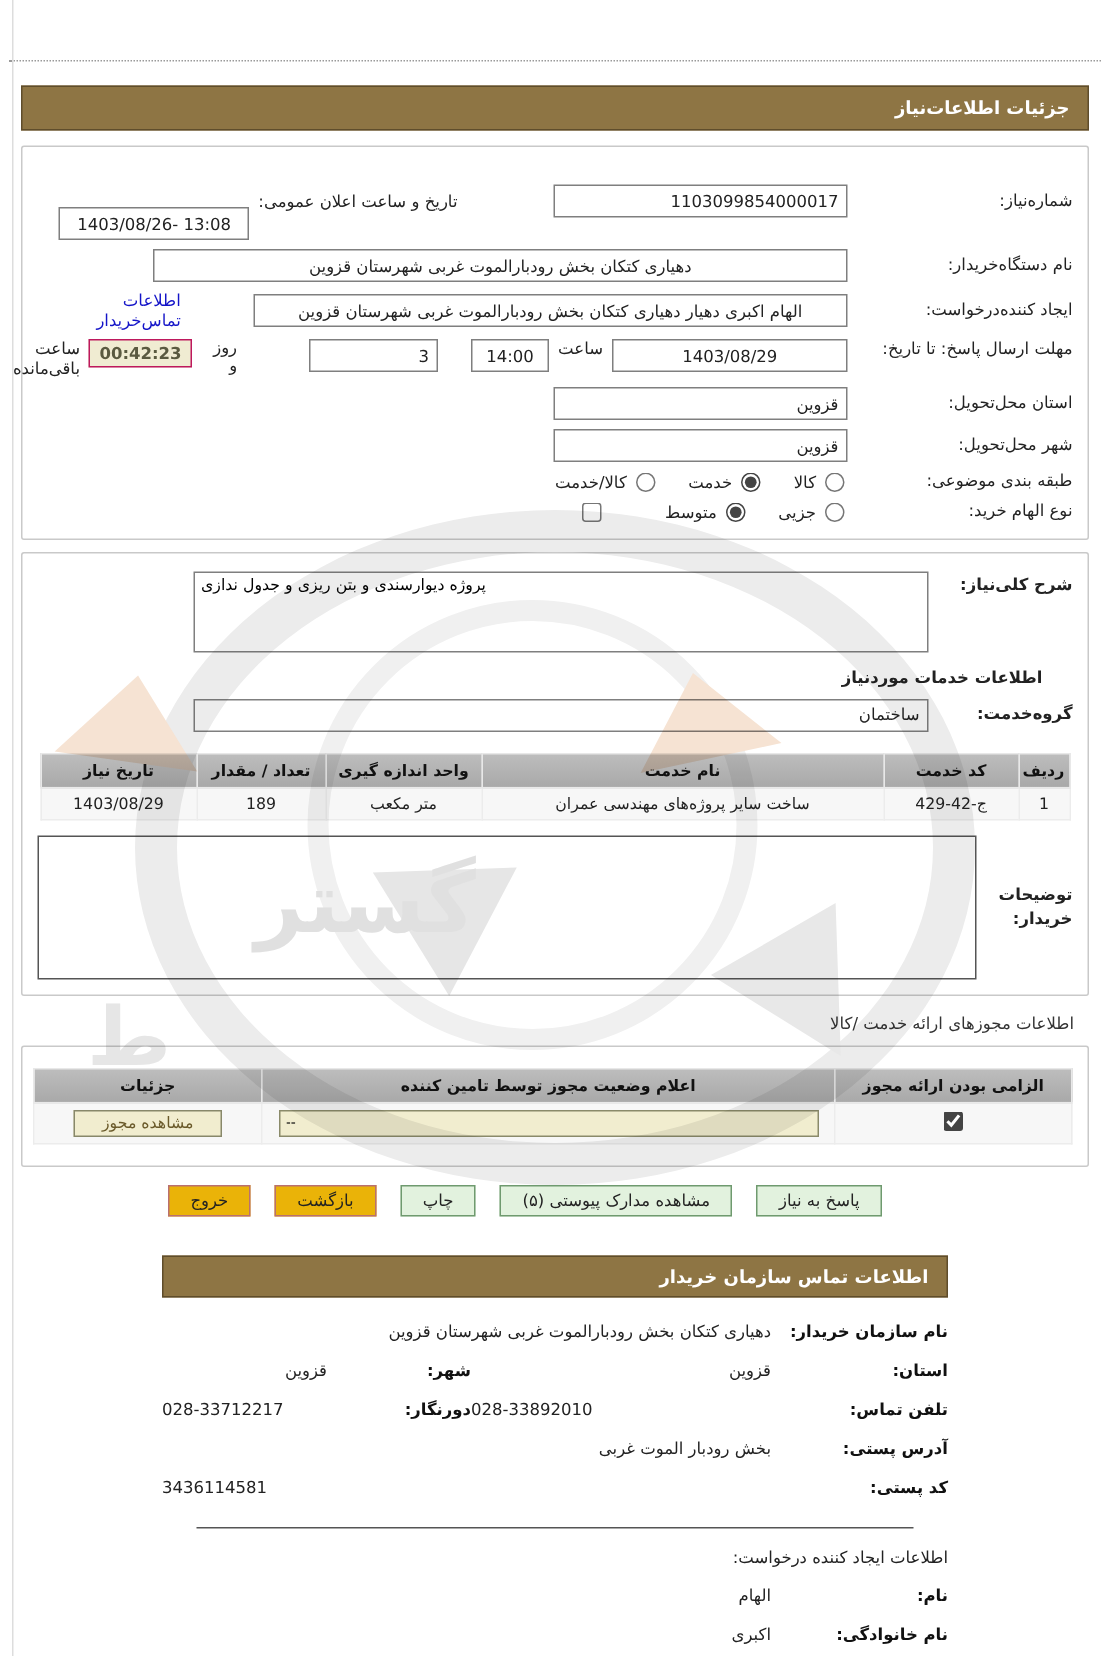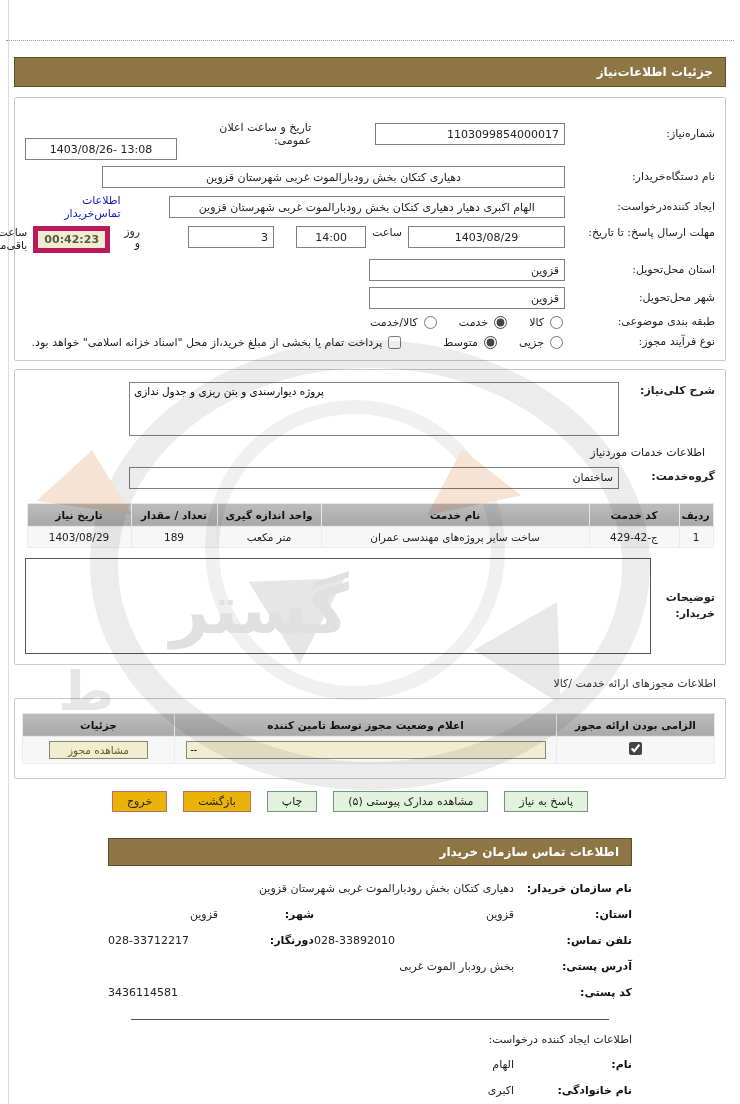--- a/index.html
+++ b/index.html
@@ -15,32 +15,32 @@
 
   .panel { border:1px solid #c9c9c9; border-radius:2px; margin:0 14px 8px 14px; padding:10px 10px; background:transparent; position:relative; }
 
   .frow { display:flex; align-items:center; margin-bottom:6px; }
   .f-label { width:150px; flex:none; color:#222; line-height:1.3; }
   .inp { border:1px solid #7f7f7f; background:#fff; height:22px; font-family:"DejaVu Sans",sans-serif; font-size:11px; padding:2px 5px; color:#222; }
   .ltr { direction:ltr; unicode-bidi:isolate; }
   .center { text-align:center; }
   .right { text-align:right;margin-left:44px; }
   .link { color:#1414c8; cursor:pointer; margin-right:48px; }
-  .countdown { background:#f0ecd2; border:5px solid #be185d; color:#5a5a40; font-weight:bold; padding:2px 6px; direction:ltr; unicode-bidi:isolate; }
+  .countdown { background:#f0ecd2; border:1px solid #be185d; color:#5a5a40; font-weight:bold; padding:2px 6px; direction:ltr; unicode-bidi:isolate; }
   .mini-lbl { margin:0 6px; }
   .wrap-narrow { width:22px; flex:none; margin-left:8px; line-height:1.1; }
   .radio-grp { display:flex; align-items:center; gap:4px; }
   input[type=radio], input[type=checkbox] { width:13px; height:13px; margin:0 2px; accent-color:#444; }
   .opt-label { margin-left:16px; }
 
   .bold { font-weight:bold; }
   .desc-row { display:flex; align-items:flex-start; margin:2px 0 10px; }
   .desc-row .f-label { width:96px; font-weight:bold; padding-top:2px; }
   textarea.desc { width:490px; height:54px; border:1px solid #7f7f7f; resize:none; font-family:"DejaVu Sans",sans-serif; font-size:10.5px; padding:2px 4px; direction:rtl; text-align:left; }
-  .sec-heading { font-weight:normal; margin:10px 10px 8px; }
+  .sec-heading { font-weight:bold; margin:10px 20px 8px; }
   textarea.notes { width:628px; height:96px; border:1px solid #555; resize:none; }
   .notes-row { display:flex; align-items:center; margin-top:10px; }
   .notes-row .f-label { width:64px; font-weight:bold; line-height:1.4; }
 
   table.grid { border-collapse:collapse; table-layout:fixed; width:686px; margin:14px auto 2px; border:1px solid #c0c0c0; }
   table.grid th { background:linear-gradient(#bdbdbd,#a9a9a9); color:#111; font-weight:bold; font-size:10.5px; padding:5px 3px; border:1px solid #e8e8e8; }
   table.grid td { background:#f7f7f7; font-size:10.5px; padding:4px 3px; text-align:center; border:1px solid #ececec; }
 
   .section-label { margin:12px 24px 8px; color:#333; }
 
@@ -63,56 +63,56 @@
   .creator-heading { font-weight:normal; margin:13px 0 4px; }
 
   .watermark { position:absolute; top:330px; right:0; width:740px; height:470px; z-index:3; pointer-events:none; mix-blend-mode:multiply; }
   .wm-ring { position:absolute; left:90px; top:10px; width:560px; height:450px; border:28px solid #ececec; border-radius:50%; }
   .wm-ring2 { position:absolute; left:205px; top:70px; width:300px; height:300px; border:14px solid #f0f0f0; border-radius:50%; }
   .wm-tri { position:absolute; width:0; height:0; border-left:48px solid transparent; border-right:48px solid transparent; }
   .wm-t1 { left:40px; top:120px; border-bottom:58px solid #f6e3d3; transform:rotate(8deg); }
   .wm-t2 { left:420px; top:118px; border-bottom:58px solid #f6e3d3; transform:rotate(-12deg); }
   .wm-t3 { left:250px; top:250px; border-bottom:84px solid #e6e6e6; transform:rotate(178deg); }
   .wm-t4 { left:490px; top:290px; border-bottom:90px solid #e8e8e8; transform:rotate(150deg); }
-  .wm-text { position:absolute; left:170px; top:240px; font-size:68px; font-weight:bold; color:#e0e0e0; }
+  .wm-text { position:absolute; left:170px; top:240px; font-size:56px; font-weight:bold; color:#e0e0e0; }
   .wm-text2 { position:absolute; left:58px; top:330px; font-size:54px; font-weight:bold; color:#e6e6e6; }
 </style>
 </head>
 <body>
 
 <div class="page">
   <div class="left-edge"></div>
   <div class="top-space"></div>
 
   <div class="bar main-bar">جزئیات اطلاعات‌نیاز</div>
 
   <div class="panel">
     <div class="frow">
       <span class="f-label">شماره‌نیاز:</span>
       <input class="inp ltr right" style="width: 196px;" readonly="" value="1103099854000017">
       <span class="mini-lbl" style="margin-right:20px">تاریخ و ساعت اعلان عمومی:</span>
-      <input class="inp ltr center" style="width: 152px; margin-top: 30px;" readonly="" value="1403/08/26- 13:08">
+      <input class="inp ltr center" style="width: 127px; margin-top: 30px;" readonly="" value="1403/08/26- 13:08">
     </div>
 
     <div class="frow">
       <span class="f-label">نام دستگاه‌خریدار:</span>
       <input class="inp center" style="width: 463px;" readonly="" value="دهیاری کتکان بخش رودبارالموت غربی شهرستان قزوین">
     </div>
 
     <div class="frow">
       <span class="f-label">ایجاد کننده‌درخواست:</span>
       <input class="inp center" style="width: 408px;" readonly="" value="الهام اکبری دهیار دهیاری کتکان بخش رودبارالموت غربی شهرستان قزوین">
       <a class="link">اطلاعات تماس‌خریدار</a>
     </div>
 
     <div class="frow" style="align-items:flex-start">
       <span class="f-label" style="width:150px">مهلت ارسال پاسخ: تا تاریخ:</span>
       <input class="inp ltr center" style="width: 196px;" readonly="" value="1403/08/29">
       <span class="mini-lbl">ساعت</span>
-      <input class="inp ltr center" style="width: 70px;" readonly="" value="14:00">
+      <input class="inp ltr center" style="width: 52px;" readonly="" value="14:00">
       <input class="inp right" style="width: 86px; margin-right: 22px;" readonly="" value="3">
       <span class="wrap-narrow" style="margin-right:4px">روز و</span>
       <span class="countdown">00:42:23</span>
       <span class="mini-lbl">ساعت باقی‌مانده</span>
     </div>
 
     <div class="frow">
       <span class="f-label">استان محل‌تحویل:</span>
       <input class="inp right" style="width: 196px;" readonly="" value="قزوین">
     </div>
@@ -128,29 +128,28 @@
         <input type="radio" name="cat" style="">
         <span class="opt-label">کالا</span>
         <input type="radio" name="cat" checked="" style="">
         <span class="opt-label">خدمت</span>
         <input type="radio" name="cat" style="">
         <span class="opt-label">کالا/خدمت</span>
       </span>
     </div>
 
     <div class="frow" style="margin-bottom:0">
-      <span class="f-label">نوع فرآیند مجوز:</span>
+      <span class="f-label">نوع الهام خرید:</span>
       <span class="radio-grp">
         <input type="radio" name="proc" style="">
         <span class="opt-label">جزیی</span>
         <input type="radio" name="proc" checked="" style="">
         <span class="opt-label">متوسط</span>
       </span>
       <input type="checkbox" style="margin-right: 26px;">
-      <span style="margin-right:4px">پرداخت تمام یا بخشی از مبلغ خرید،از محل "اسناد خزانه اسلامی" خواهد بود.</span>
     </div>
   </div>
 
   <div class="panel">
     <div class="desc-row">
       <span class="f-label">شرح کلی‌نیاز:</span>
       <textarea class="desc" readonly="" style="">پروژه دیوارسندی و بتن ریزی و جدول ندازی</textarea>
     </div>
 
     <div class="sec-heading">اطلاعات خدمات موردنیاز</div>

